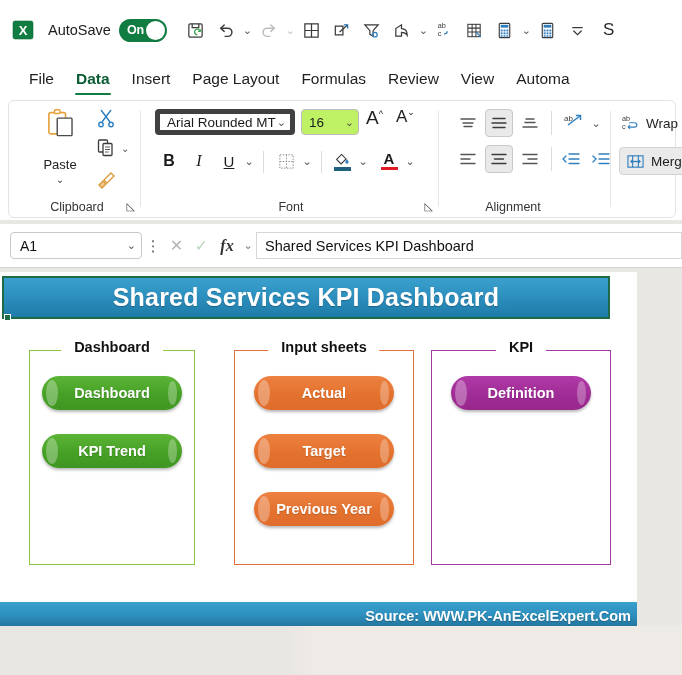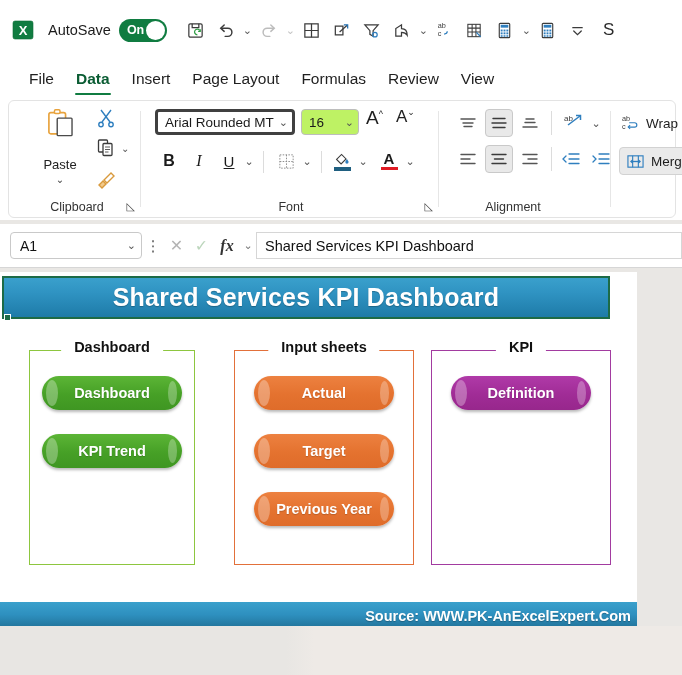--- a/index.html
+++ b/index.html
@@ -97,21 +97,21 @@
   .clip-small { position: absolute; display: flex; align-items: center; }
   #cut-ic  { left: 82px; top: 6px; }
   #copy-ic { left: 82px; top: 36px; }
   #fmt-ic  { left: 82px; top: 66px; }
   .mini-caret { font-size: 10px; color: #555; margin-left: 4px; }
 
   
   #grp-font { left: 134px; width: 296px; }
   .fontname {
     position: absolute; left: 12px; top: 8px; width: 140px; height: 26px;
-    border: 3px solid #404040; border-radius: 4px; background: #fff;
+    border: 5px solid #404040; border-radius: 4px; background: #fff;
     display: flex; align-items: center; padding: 0 4px 0 7px; font-size: 13.5px; color: #1a1a1a;
   }
   .fontsize {
     position: absolute; left: 158px; top: 8px; width: 58px; height: 26px;
     border: 1px solid #bdbdbd; border-radius: 4px; background: #bef264;
     display: flex; align-items: center; padding: 0 4px 0 7px; font-size: 13.5px; color: #1a1a1a;
   }
   .cbcaret { margin-left: auto; font-size: 11px; color: #555; }
   .grow-a { position: absolute; left: 223px; top: 6px; font-size: 19px; color: #1f1f1f; }
   .shrink-a { position: absolute; left: 253px; top: 6px; font-size: 17px; color: #1f1f1f; }
@@ -368,20 +368,21 @@
   </div>
 
   <div class="tabs">
     <div class="tab">File</div>
     <div class="tab active">Data</div>
     <div class="tab">Insert</div>
     <div class="tab">Page Layout</div>
     <div class="tab">Formulas</div>
     <div class="tab">Review</div>
     <div class="tab">View</div>
+    <div class="tab">Automa</div>
   </div>
 
   <div class="ribbon">
     <div class="rb-card">
 
       <div class="grp" id="grp-clipboard">
         <div class="paste-btn">
           <svg width="40" height="40" viewBox="0 0 40 40" fill="none">
             <rect x="8" y="6" width="18" height="23" rx="2" stroke="#e8a33d" stroke-width="1.8" fill="#fff"></rect>
             <rect x="14" y="3" width="6" height="4" rx="1.2" stroke="#e8a33d" stroke-width="1.6" fill="#fff"></rect>

